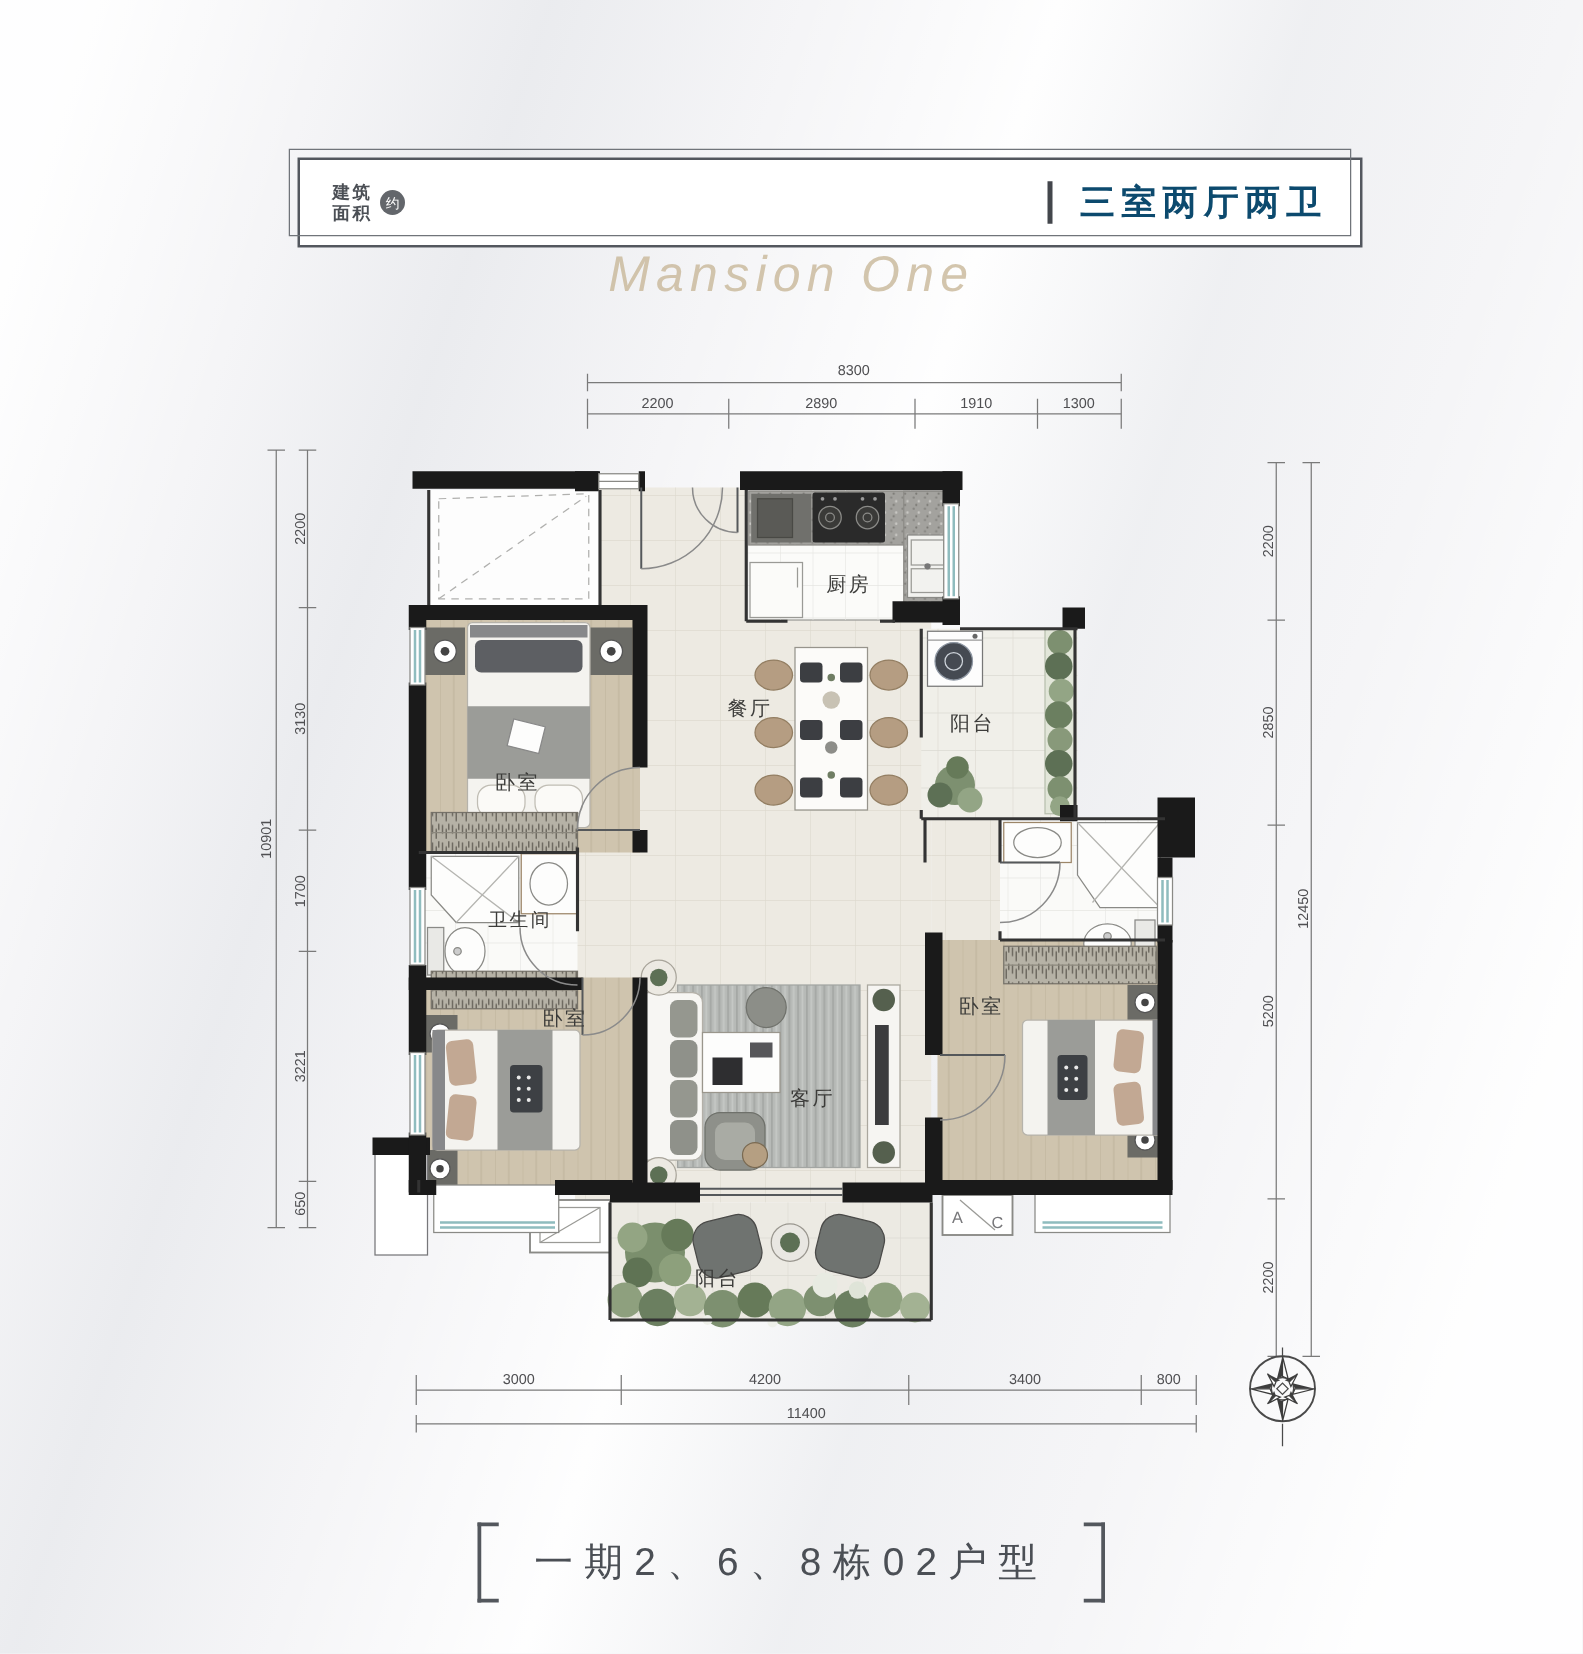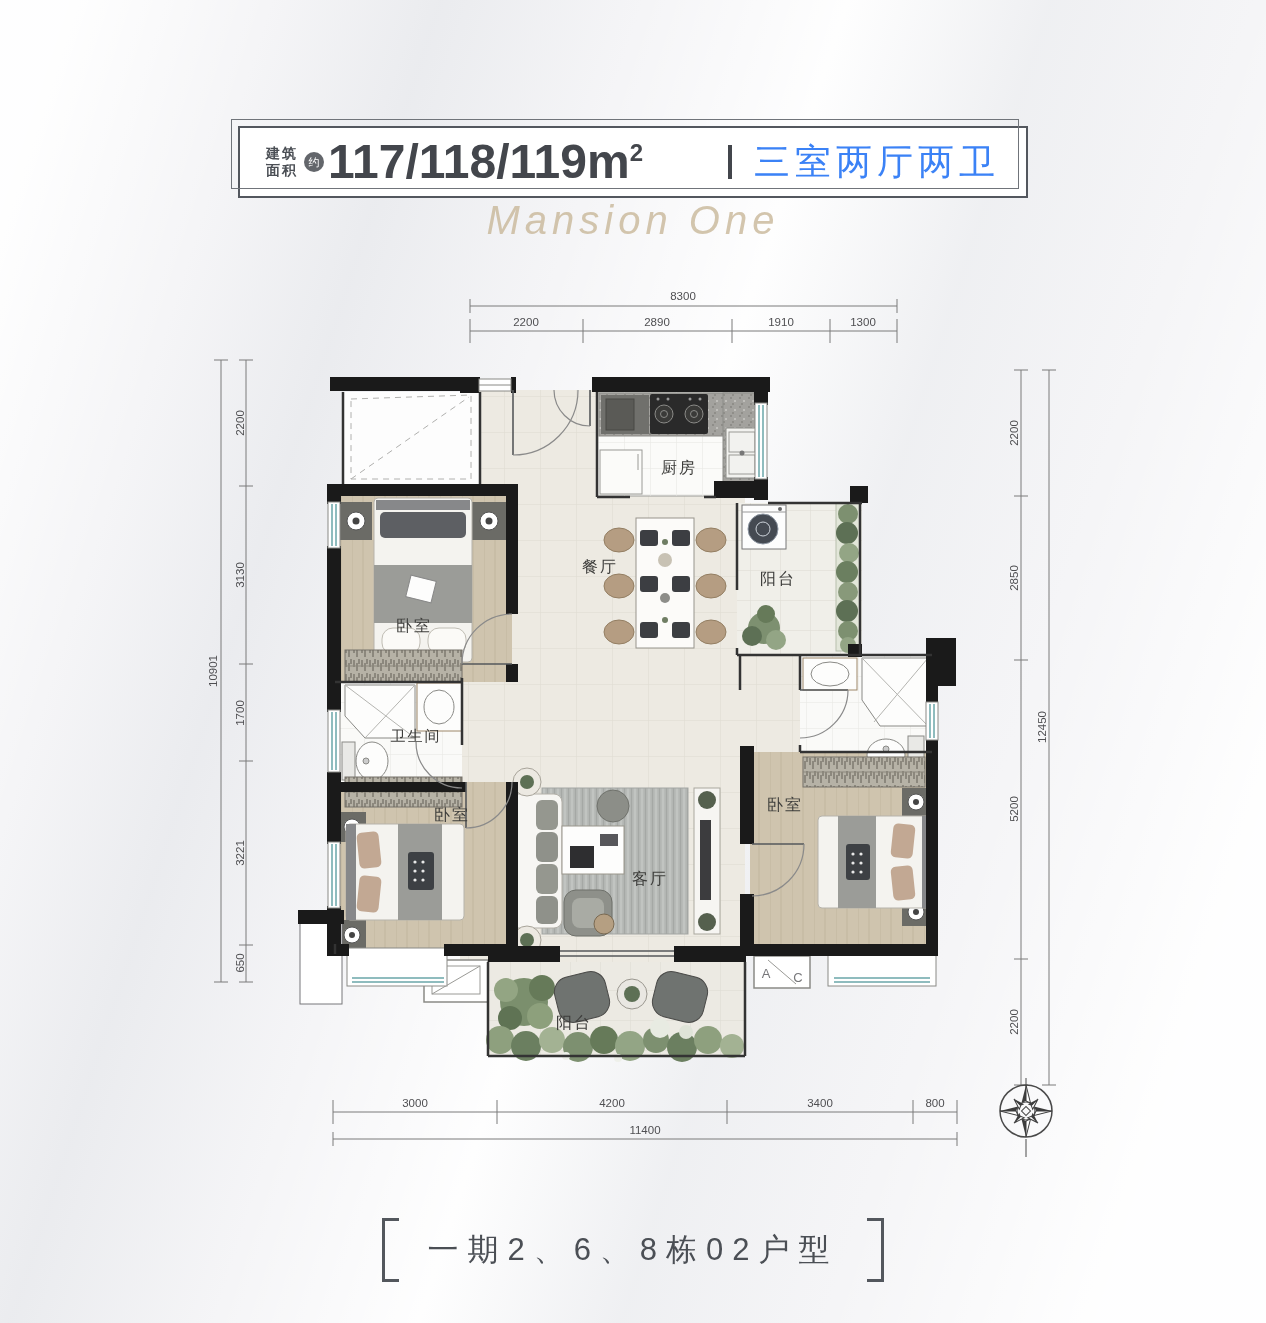--- a/index.html
+++ b/index.html
@@ -2,34 +2,34 @@
 <html><head>
 <meta charset="utf-8">
 <style>
   html,body{margin:0;padding:0}
   body{width:1266px;height:1323px;position:relative;overflow:hidden;
        background:#f5f5f7;font-family:"Liberation Sans",sans-serif}
   .bg{position:absolute;inset:0;z-index:0;
       background:linear-gradient(108deg, rgba(255,255,255,.95) 4%, rgba(255,255,255,0) 16%,
       rgba(226,228,232,.55) 26%, rgba(255,255,255,0) 38%, rgba(255,255,255,.9) 50%,
       rgba(231,233,236,.45) 62%, rgba(255,255,255,0) 74%, rgba(255,255,255,.95) 90%)}
-  .header{position:absolute;left:238px;top:126px;width:790px;height:72px;background:#fff;
+  .header{position:absolute;left:238px;top:126px;width:852px;height:72px;background:#fff;
       border:2px solid #53575e;display:flex;align-items:center;justify-content:space-between;
       padding:0 26px;box-sizing:border-box;z-index:5}
   .header-deco{position:absolute;left:-9px;top:-9px;width:100%;height:100%;
       border:1.5px solid #70747a;z-index:-1}
   .hdr-left,.hdr-right{display:flex;align-items:center}
   .area-label{display:flex;flex-direction:column;font-size:14px;font-weight:700;color:#4b4f55;
       line-height:1.2;letter-spacing:2px}
   .approx{width:20px;height:20px;border-radius:50%;background:#63666b;color:#fff;font-size:11px;
       display:flex;align-items:center;justify-content:center;margin:0 4px 0 6px;flex:0 0 auto}
   .area-value{font-size:48px;font-weight:700;color:#43464c;line-height:1}
   .area-value sup{font-size:24px}
   .divider{width:4px;height:34px;background:#43464c;margin-right:22px}
-  .layout-type{font-size:36px;font-weight:400;color:#3b82f6;letter-spacing:5px}
+  .layout-type{font-size:28px;font-weight:700;color:#0c4a6e;letter-spacing:5px}
   .watermark{position:absolute;top:198px;left:0;width:100%;text-align:center;
       font-family:Liberation Sans, sans-serif;font-style:italic;font-size:40px;color:#c9b89a;
       opacity:.8;letter-spacing:5px;z-index:2}
   .plan-svg{position:absolute;left:0;top:0;z-index:3}
   .footer{position:absolute;top:1218px;left:0;width:100%;display:flex;justify-content:center;
       align-items:center;gap:28px;z-index:5}
   .bracket{width:14px;height:58px;border:3px solid #53575d}
   .bracket.l{border-right:none}
   .bracket.r{border-left:none}
   .footer-text{font-size:31px;color:#4b4f55;letter-spacing:9px;font-weight:500}
@@ -40,21 +40,20 @@
 <div class="bg"></div>
 
 <div class="header">
   <div class="header-deco"></div>
   <div class="hdr-left">
     <div class="area-label">
       <span>建筑</span>
       <span>面积</span>
     </div>
     <span class="approx">约</span>
-    <div class="area-value"><span>117/118/119m</span><sup>2</sup></div>
   </div>
   <div class="hdr-right">
     <span class="divider"></span>
     <span class="layout-type">三室两厅两卫</span>
   </div>
 </div>
 
 <div class="watermark">Mansion One</div>
 
 <svg class="plan-svg" width="1266" height="1323" viewBox="0 0 1266 1323">

